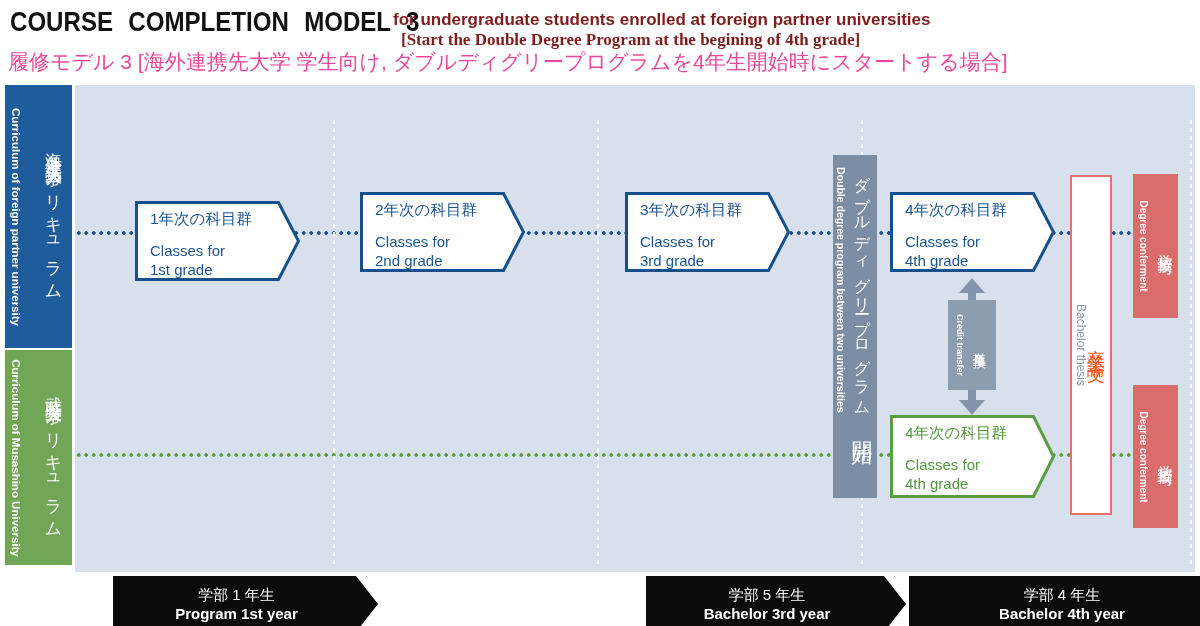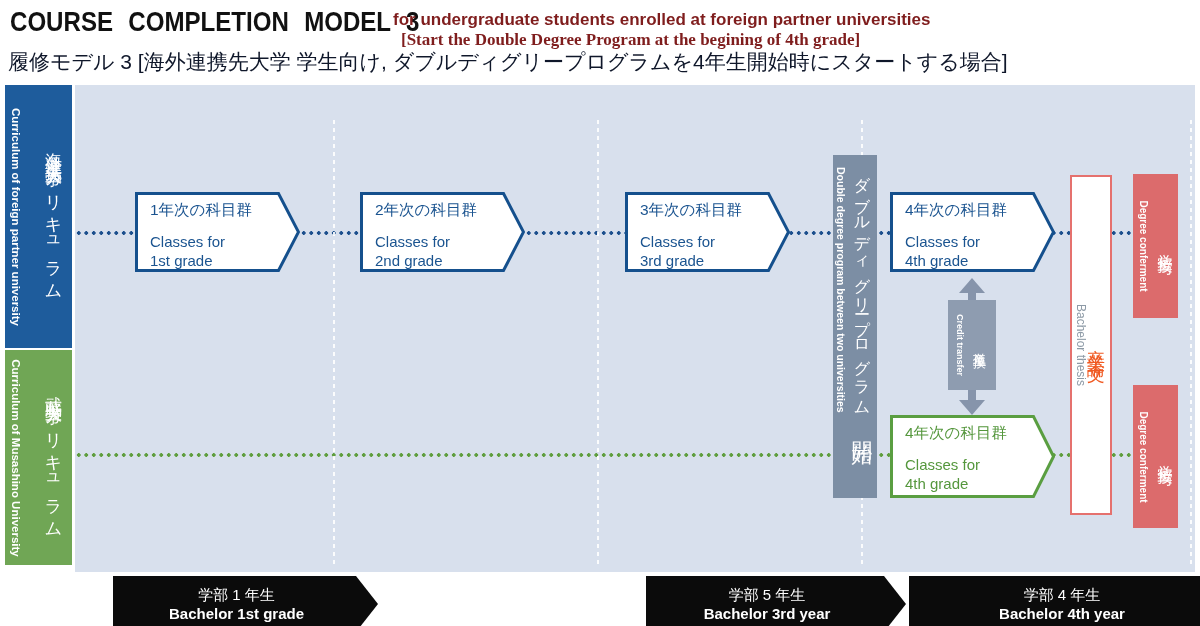--- a/index.html
+++ b/index.html
@@ -6,21 +6,21 @@
   .stage{position:relative;width:1200px;height:626px;background:#fff;overflow:hidden;
          font-family:"Liberation Sans",sans-serif;}
 
   
   .title{position:absolute;left:10px;top:8px;margin:0;font-size:28px;font-weight:700;
          color:#111;letter-spacing:0;word-spacing:10px;line-height:1;
          transform:scale(.86,1);transform-origin:0 0;white-space:nowrap;}
   .sub-en{position:absolute;left:393px;top:10px;font-size:17px;font-weight:700;color:#7f1d1d;
           line-height:20px;white-space:nowrap;}
   .sub-en-2{padding-left:8px;font-family:Liberation Serif, serif;}
-  .sub-jp{position:absolute;left:8px;top:48px;font-size:21px;color:#0f172a;white-space:nowrap;}
+  .sub-jp{position:absolute;left:8px;top:48px;font-size:21px;color:#ec4899;white-space:nowrap;}
 
   
   .sb{position:absolute;width:67px;}
   .sb-blue{left:5px;top:85px;height:263px;background:#1e5c9c;}
   .sb-green{left:5px;top:350px;height:215px;background:#70a655;}
   .sb-jp{position:absolute;top:50%;right:7px;transform:translateY(-50%);
          writing-mode:vertical-rl;font-size:17px;letter-spacing:3px;color:#fff;white-space:nowrap;}
   .sb-en{position:absolute;top:50%;left:5px;transform:translateY(-50%);
          writing-mode:vertical-rl;font-size:11.5px;font-weight:700;color:#fff;white-space:nowrap;}
 
@@ -111,21 +111,21 @@
   <div class="main">
 
     <div class="hline hline-blue"></div>
     <div class="hline hline-green"></div>
 
     <div class="vdash" style="left:258px"></div>
     <div class="vdash" style="left:522px"></div>
     <div class="vdash" style="left:786px"></div>
     <div class="vdash" style="left:1115px"></div>
 
-    <div class="cbox box-blue" style="left:60px;top:107px">
+    <div class="cbox box-blue" style="left:60px;top:116px">
       <svg class="pent" viewBox="0 0 165 80" preserveAspectRatio="none">
           <polygon points="1.5,1.5 143.5,1.5 163.5,40 143.5,78.5 1.5,78.5"></polygon>
         </svg>
       <div class="cbox-jp">1年次の科目群</div>
       <div class="cbox-en">
         <div>Classes for</div>
         <div>1st grade</div>
       </div>
     </div>
 
@@ -201,21 +201,21 @@
     </div>
     <div class="deg deg-2">
       <span class="deg-jp">学位授与</span>
       <span class="deg-en">Degree conferment</span>
     </div>
 
   </div>
 
   <div class="tl" style="left:65px;width:265px">
     <div class="tl-jp">学部 1 年生</div>
-    <div class="tl-en">Bachelor 1st grade</div>
+    <div class="tl-en">Program 1st year</div>
   </div>
   <div class="tl" style="left:598px;width:260px">
     <div class="tl-jp">学部 5 年生</div>
     <div class="tl-en">Bachelor 3rd year</div>
   </div>
   <div class="tl" style="left:861px;width:324px">
     <div class="tl-jp">学部 4 年生</div>
     <div class="tl-en">Bachelor 4th year</div>
   </div>
 

